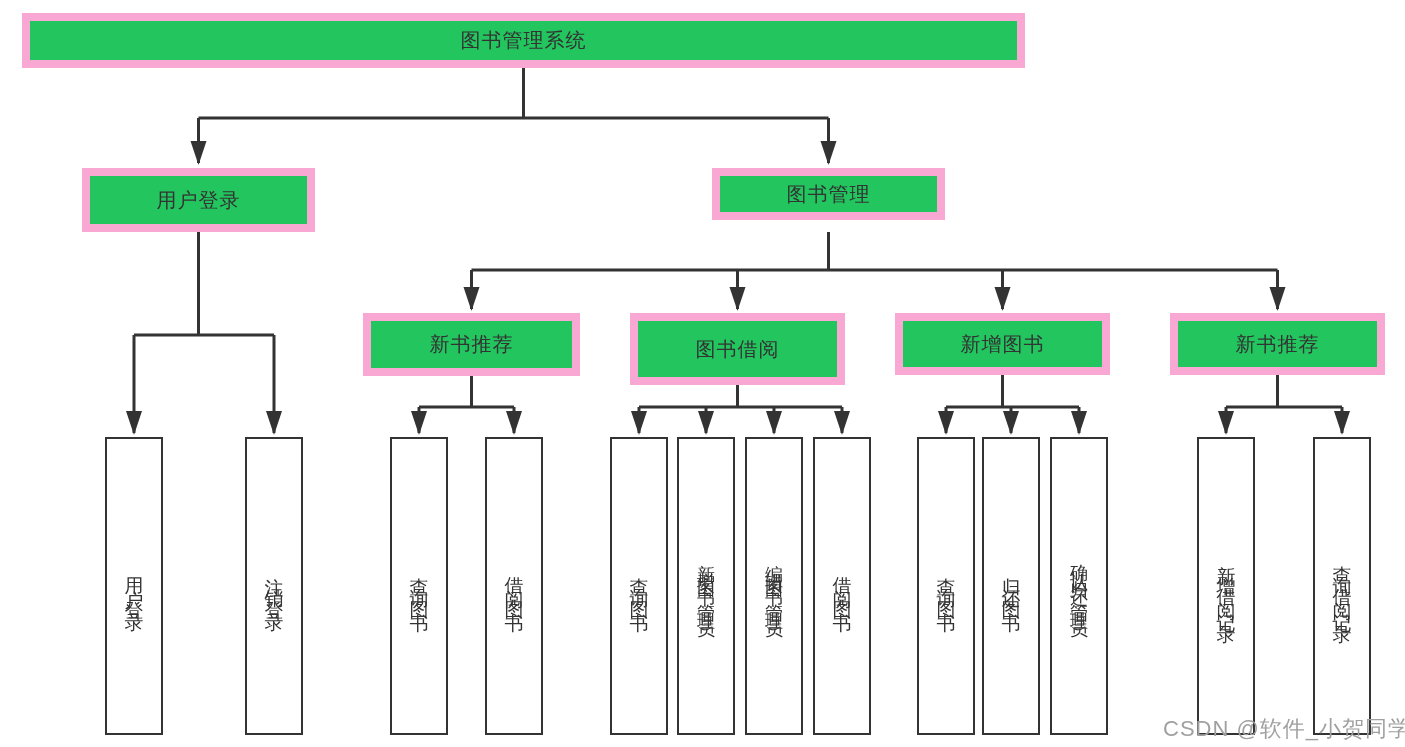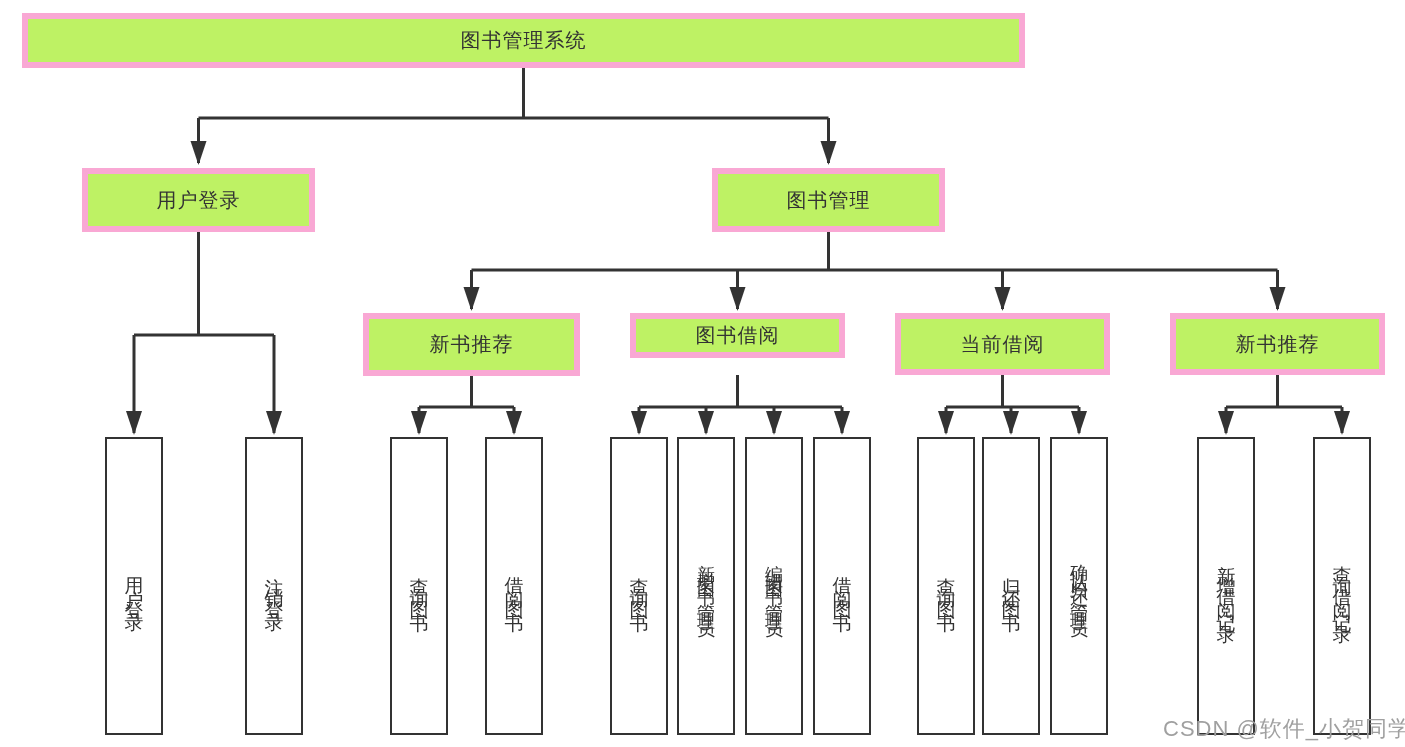--- a/index.html
+++ b/index.html
@@ -12,22 +12,22 @@
     font-family: "Liberation Sans", "DejaVu Sans", sans-serif;
   }
   .wires {
     position: absolute;
     left: 0; top: 0;
     width: 1405px; height: 747px;
     pointer-events: none;
   }
   .hbox {
     position: absolute;
-    border: 6px solid #f9a8d4;
-    background: #bef264;
+    border: 8px solid #f9a8d4;
+    background: #22c55e;
     display: flex;
     align-items: center;
     justify-content: center;
     font-size: 20px;
     color: #333333;
     letter-spacing: 1px;
     box-sizing: border-box;
     z-index: 2;
     text-align: center;
   }
@@ -107,25 +107,25 @@
     <path d="M1011,407 L1011,433" stroke="#333333" stroke-width="3" marker-end="url(#arrow)"></path>
     <path d="M1079,407 L1079,433" stroke="#333333" stroke-width="3" marker-end="url(#arrow)"></path>
 
     <path d="M1226,407 L1226,433" stroke="#333333" stroke-width="3" marker-end="url(#arrow)"></path>
     <path d="M1342,407 L1342,433" stroke="#333333" stroke-width="3" marker-end="url(#arrow)"></path>
   </svg>
 
   <div class="hbox" style="left:22px; top:13px; width:1003px; height:55px">图书管理系统</div>
 
   <div class="hbox" style="left:82px; top:168px; width:233px; height:64px">用户登录</div>
-  <div class="hbox" style="left:712px; top:168px; width:233px; height:64px">图书管理</div>
+  <div class="hbox" style="left:712px; top:168px; width:233px; height:52px">图书管理</div>
 
   <div class="hbox" style="left:363px; top:313px; width:217px; height:63px">新书推荐</div>
-  <div class="hbox" style="left:630px; top:313px; width:215px; height:45px">图书借阅</div>
-  <div class="hbox" style="left:895px; top:313px; width:215px; height:62px">当前借阅</div>
+  <div class="hbox" style="left:630px; top:313px; width:215px; height:72px">图书借阅</div>
+  <div class="hbox" style="left:895px; top:313px; width:215px; height:62px">新增图书</div>
   <div class="hbox" style="left:1170px; top:313px; width:215px; height:62px">新书推荐</div>
 
   <div class="vbox" style="left:105px">
     <span class="vlabel">用户登录</span>
   </div>
   <div class="vbox" style="left:245px">
     <span class="vlabel">注销登录</span>
   </div>
 
   <div class="vbox" style="left:390px">

